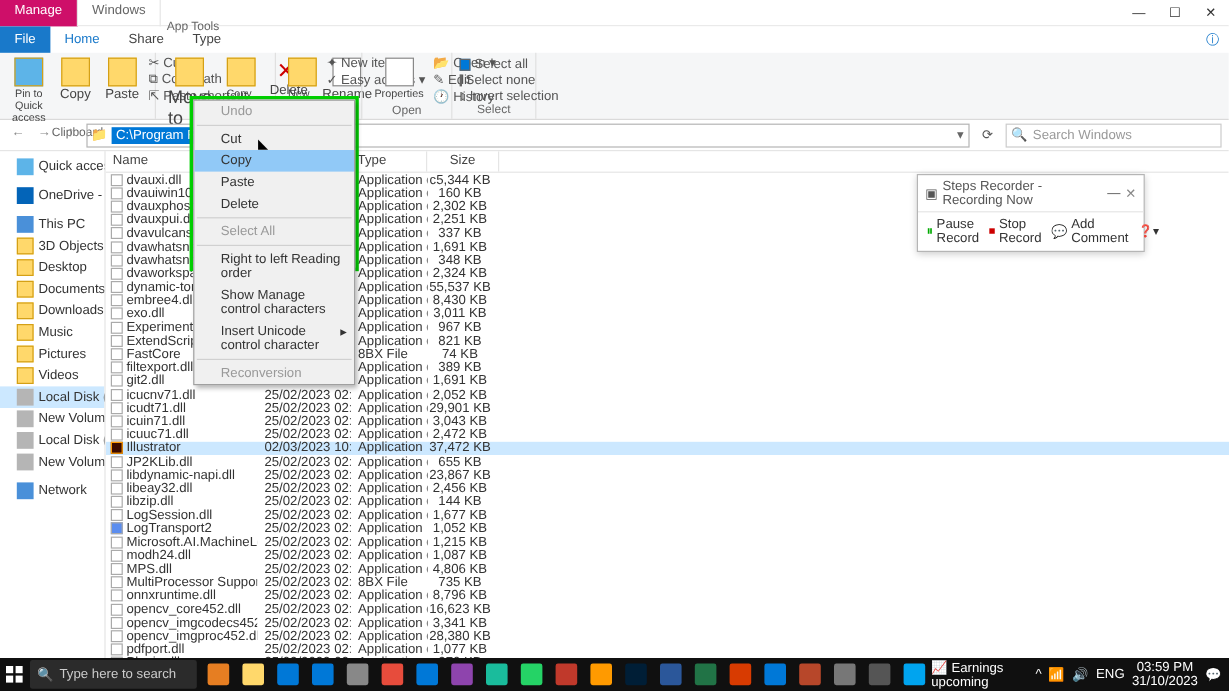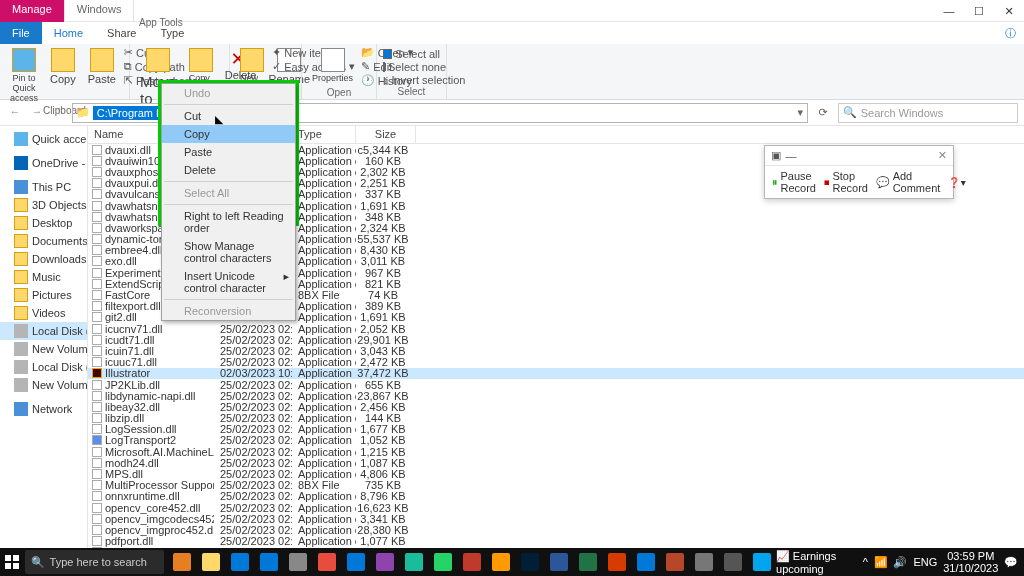--- a/index.html
+++ b/index.html
@@ -652,20 +652,21 @@
   <div class="cm-item">Show Manage control characters</div>
   <div class="cm-item"><span>Insert Unicode control character</span><span class="cm-arrow">▸</span></div>
   <div class="cm-sep"></div>
   <div class="cm-item dis">Reconversion</div>
 </div>
 <div class="cursor-ptr">◣</div>
 
 <div class="steps-rec">
   <div class="steps-title">
     <span>▣</span>
+    <span>Steps Recorder - Recording Now</span>
     <span>—</span>
     <span class="close">✕</span>
   </div>
   <div class="steps-body">
     <div class="steps-btn">
         <span style="color:#0a0">⏸</span>
         <span>Pause Record</span>
       </div>
     <div class="steps-btn">
         <span style="color:#c00">⏹</span>

